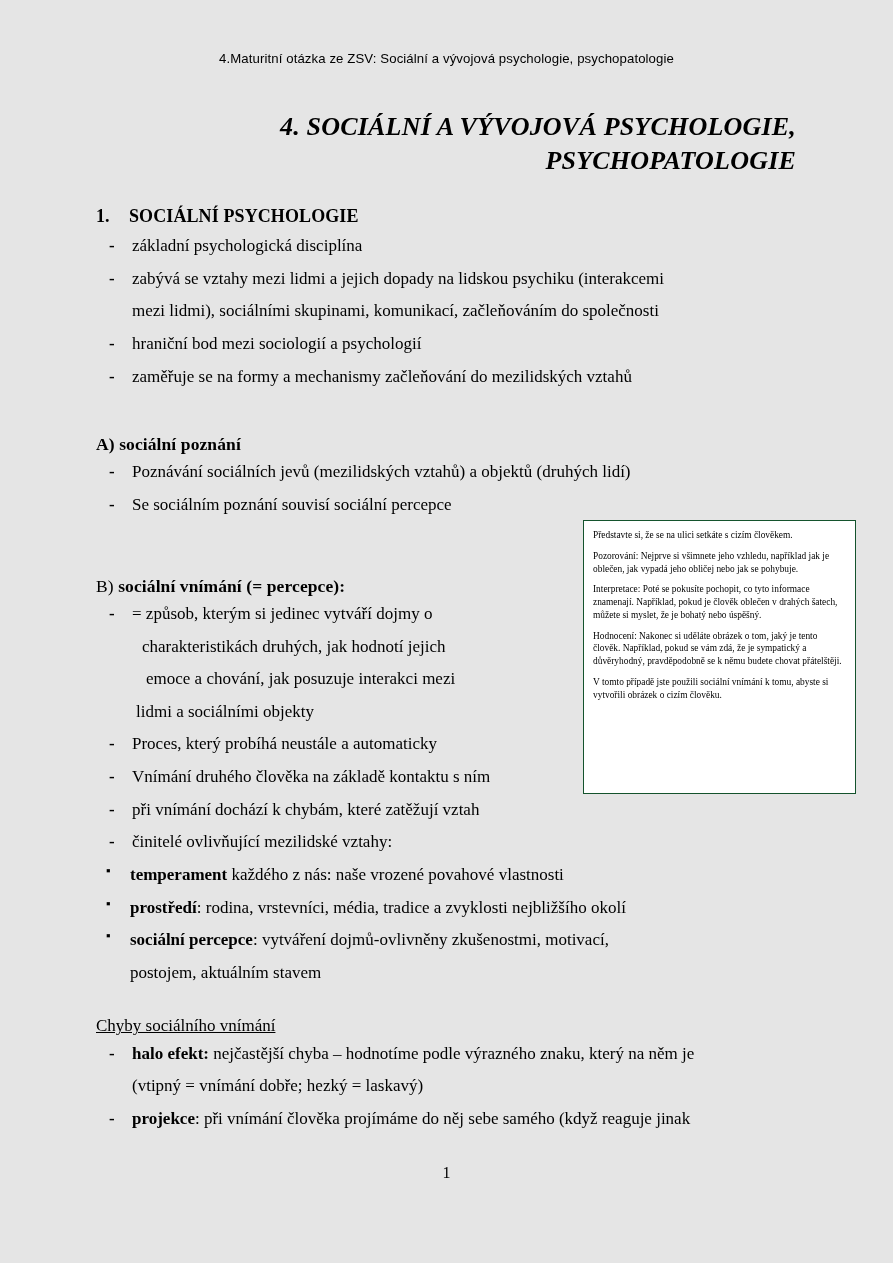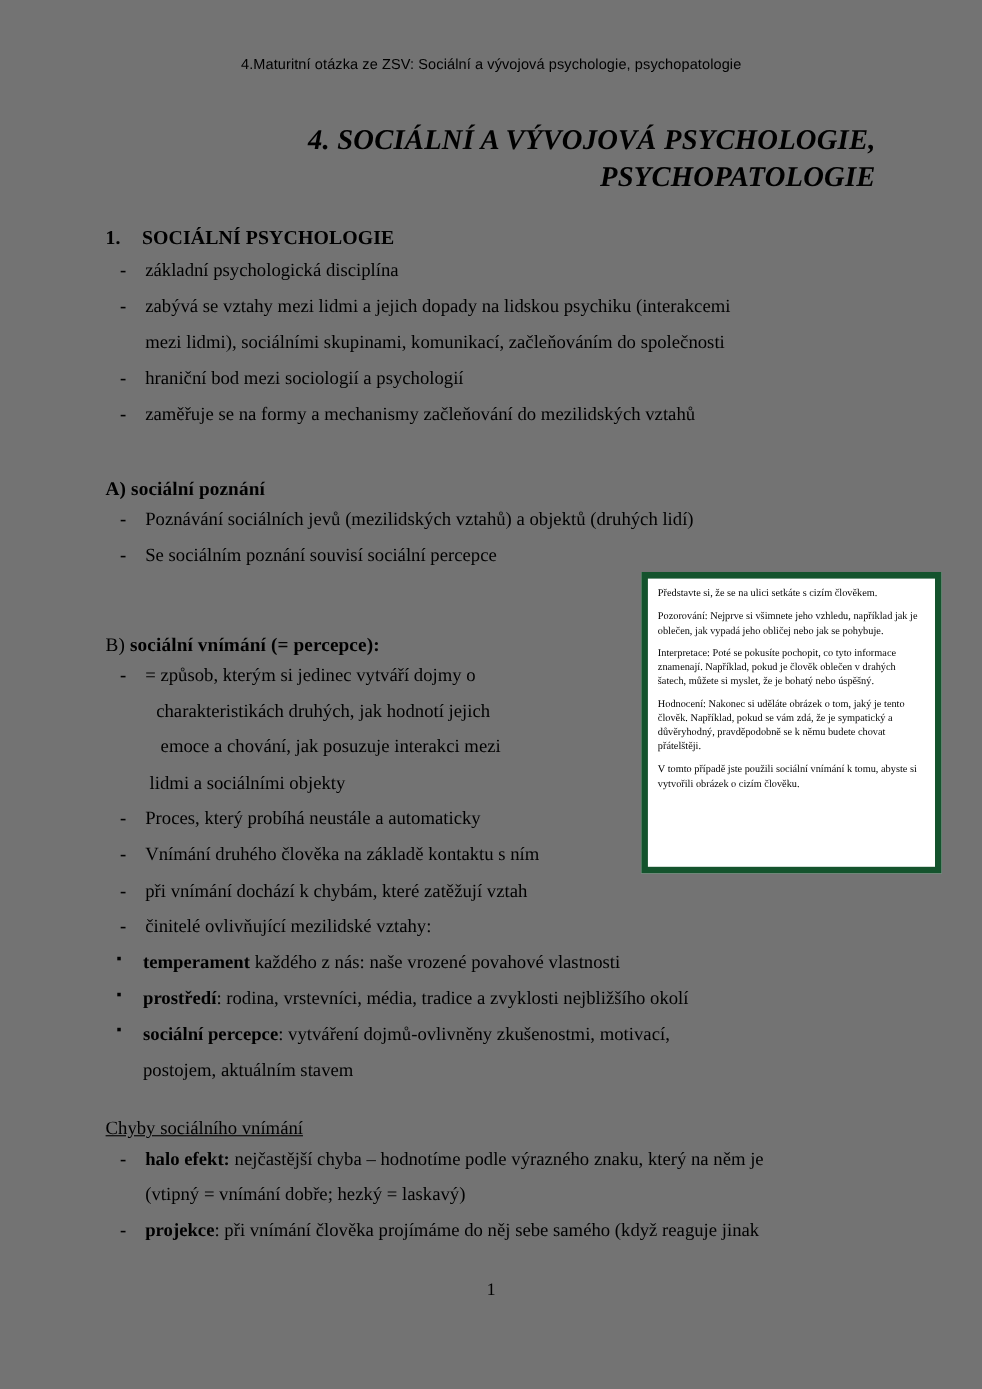--- a/index.html
+++ b/index.html
@@ -10,21 +10,21 @@
   }
   body {
     font-family: "Liberation Serif", "DejaVu Serif", serif;
     color: #000000;
   }
   .page {
     position: relative;
     width: 893px;
     height: 1263px;
     margin: 0 auto;
-    background: #737373;
+    background: #e5e5e5;
     overflow: hidden;
     box-sizing: border-box;
   }
 
   
   .running-header {
     position: absolute;
     top: 51px;
     left: 0;
     width: 893px;
@@ -140,21 +140,21 @@
   .gap-md { height: 26px; }
   .gap-lg { height: 40px; }
 
   
   .callout-box {
     position: absolute;
     left: 583px;
     top: 520px;
     width: 273px;
     height: 274px;
-    border: 6px solid #14532d;
+    border: 1px solid #14532d;
     box-sizing: border-box;
     padding: 8px 9px 16px 9px;
     background: #ffffff;
     font-size: 9.4px;
     line-height: 1.36;
   }
   .callout-box p {
     margin: 0 0 8px 0;
   }
   .callout-box p:last-child { margin-bottom: 0; }

